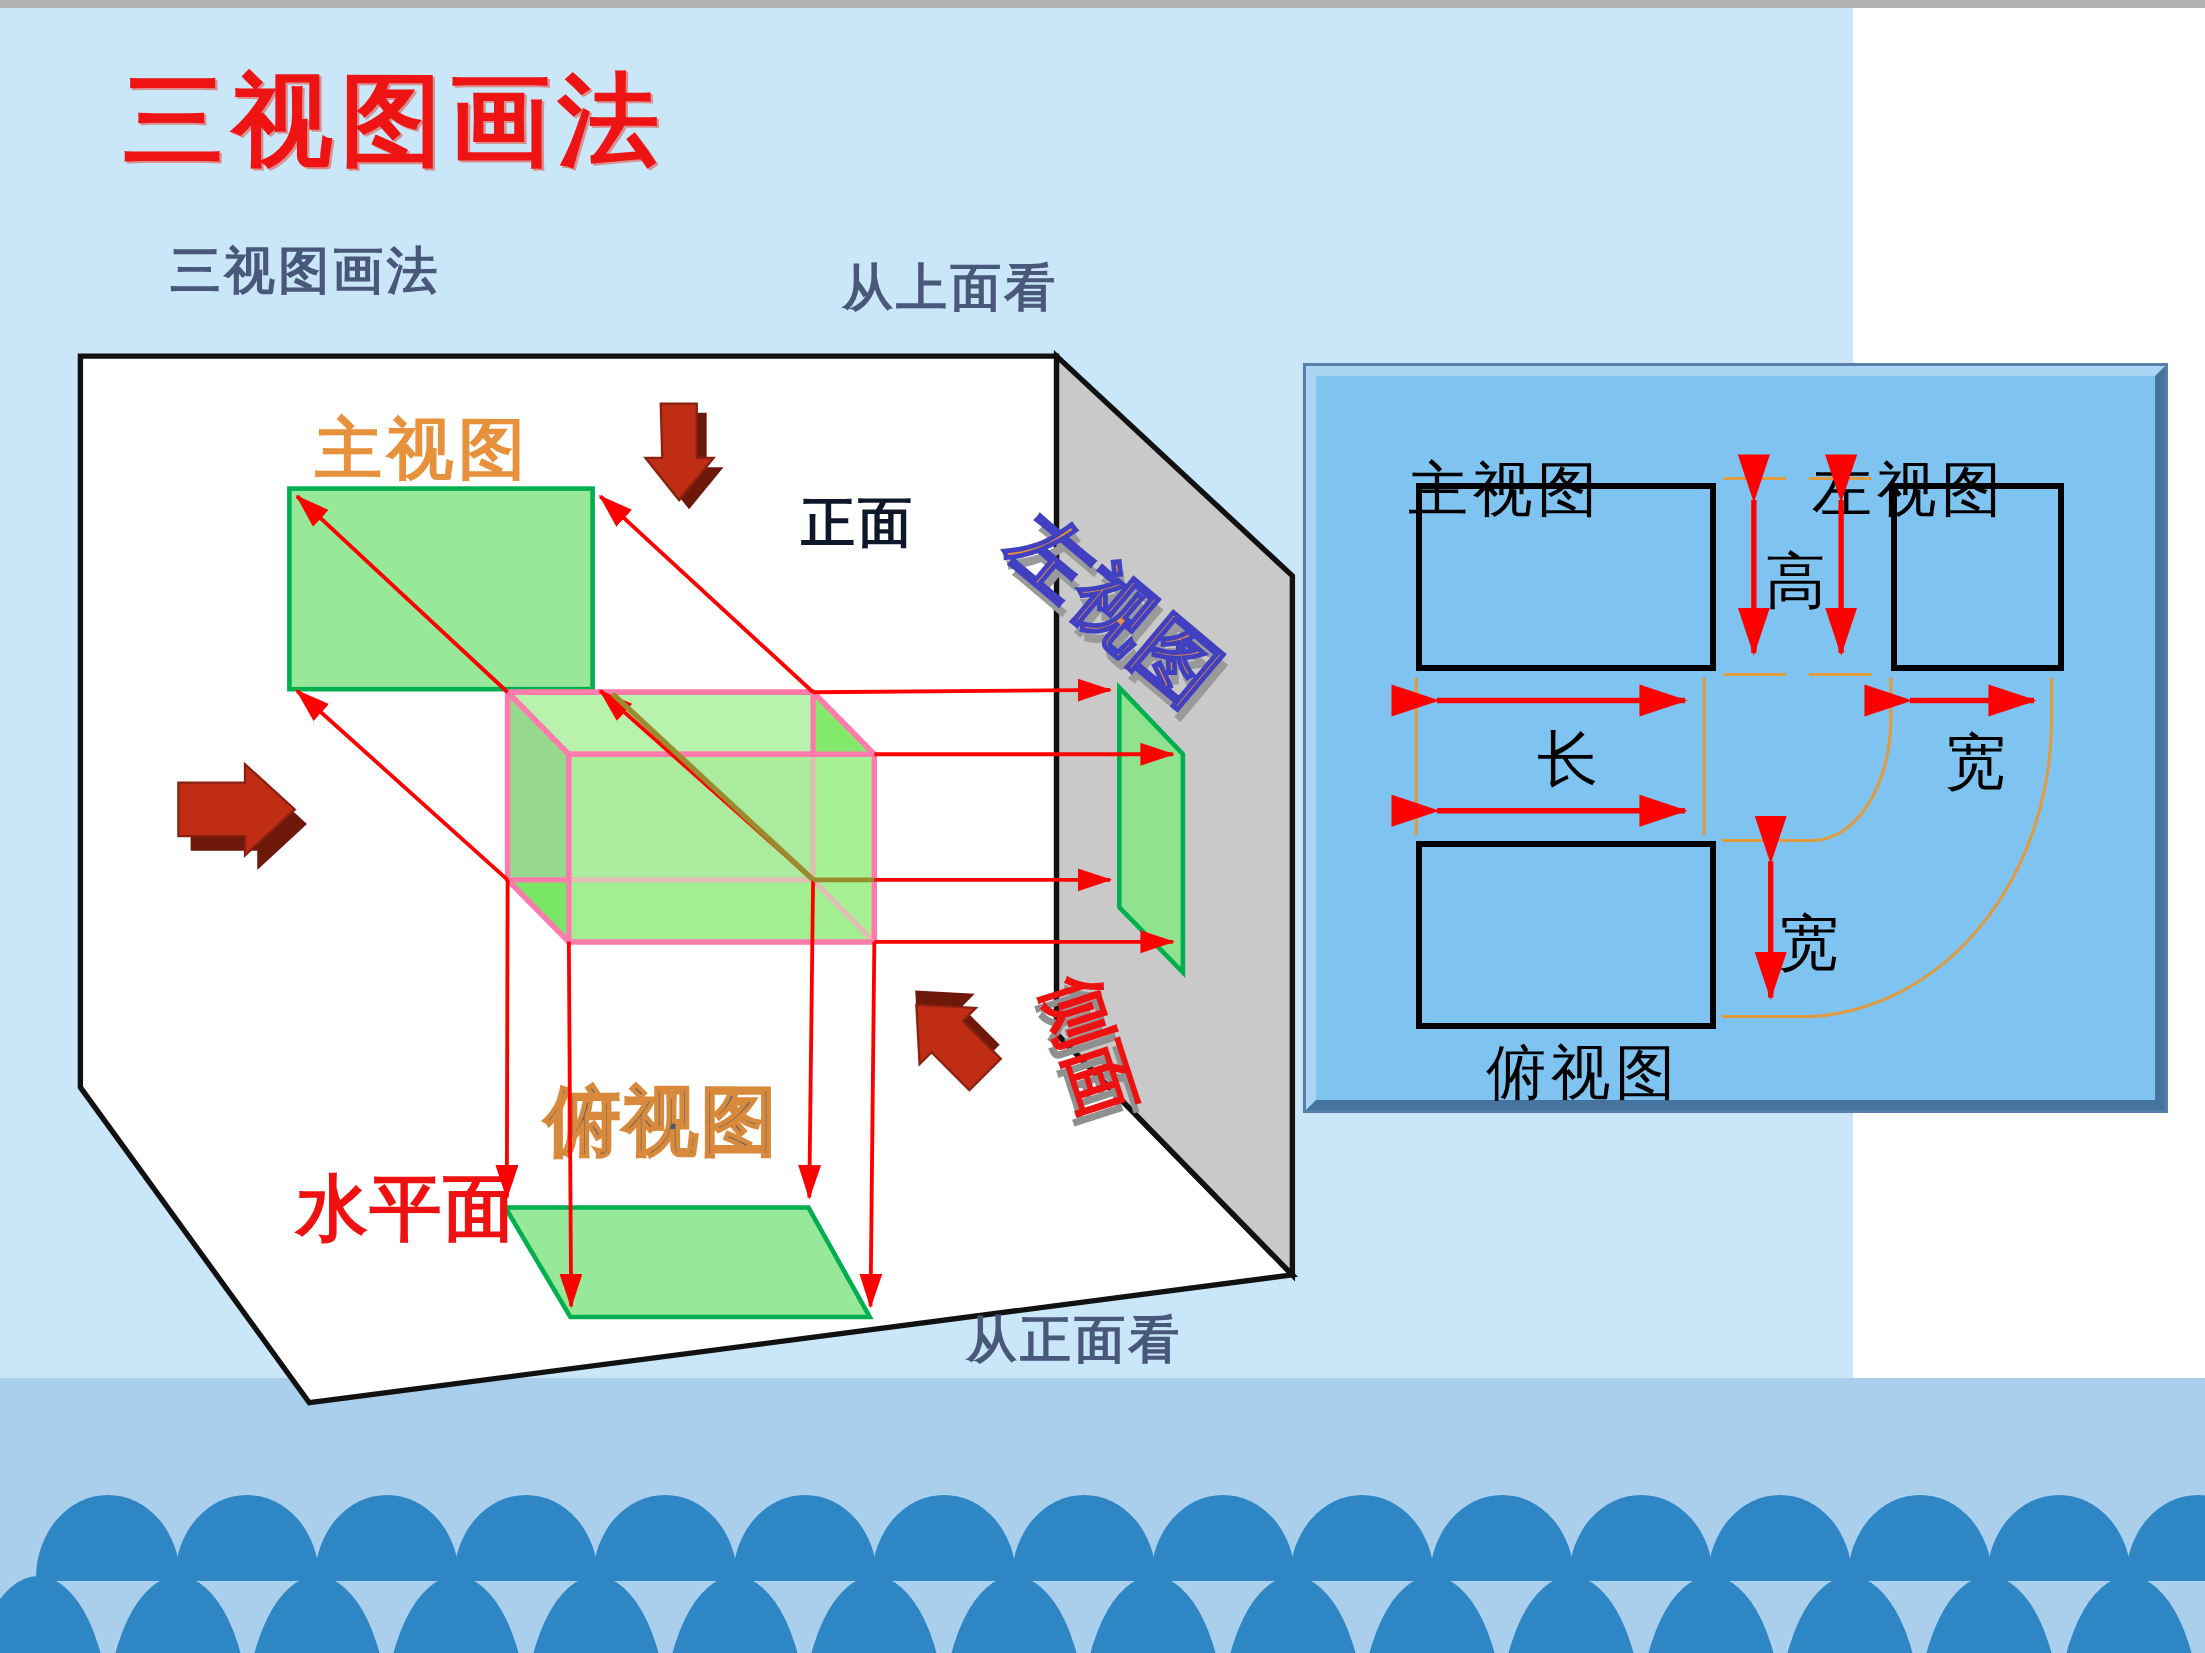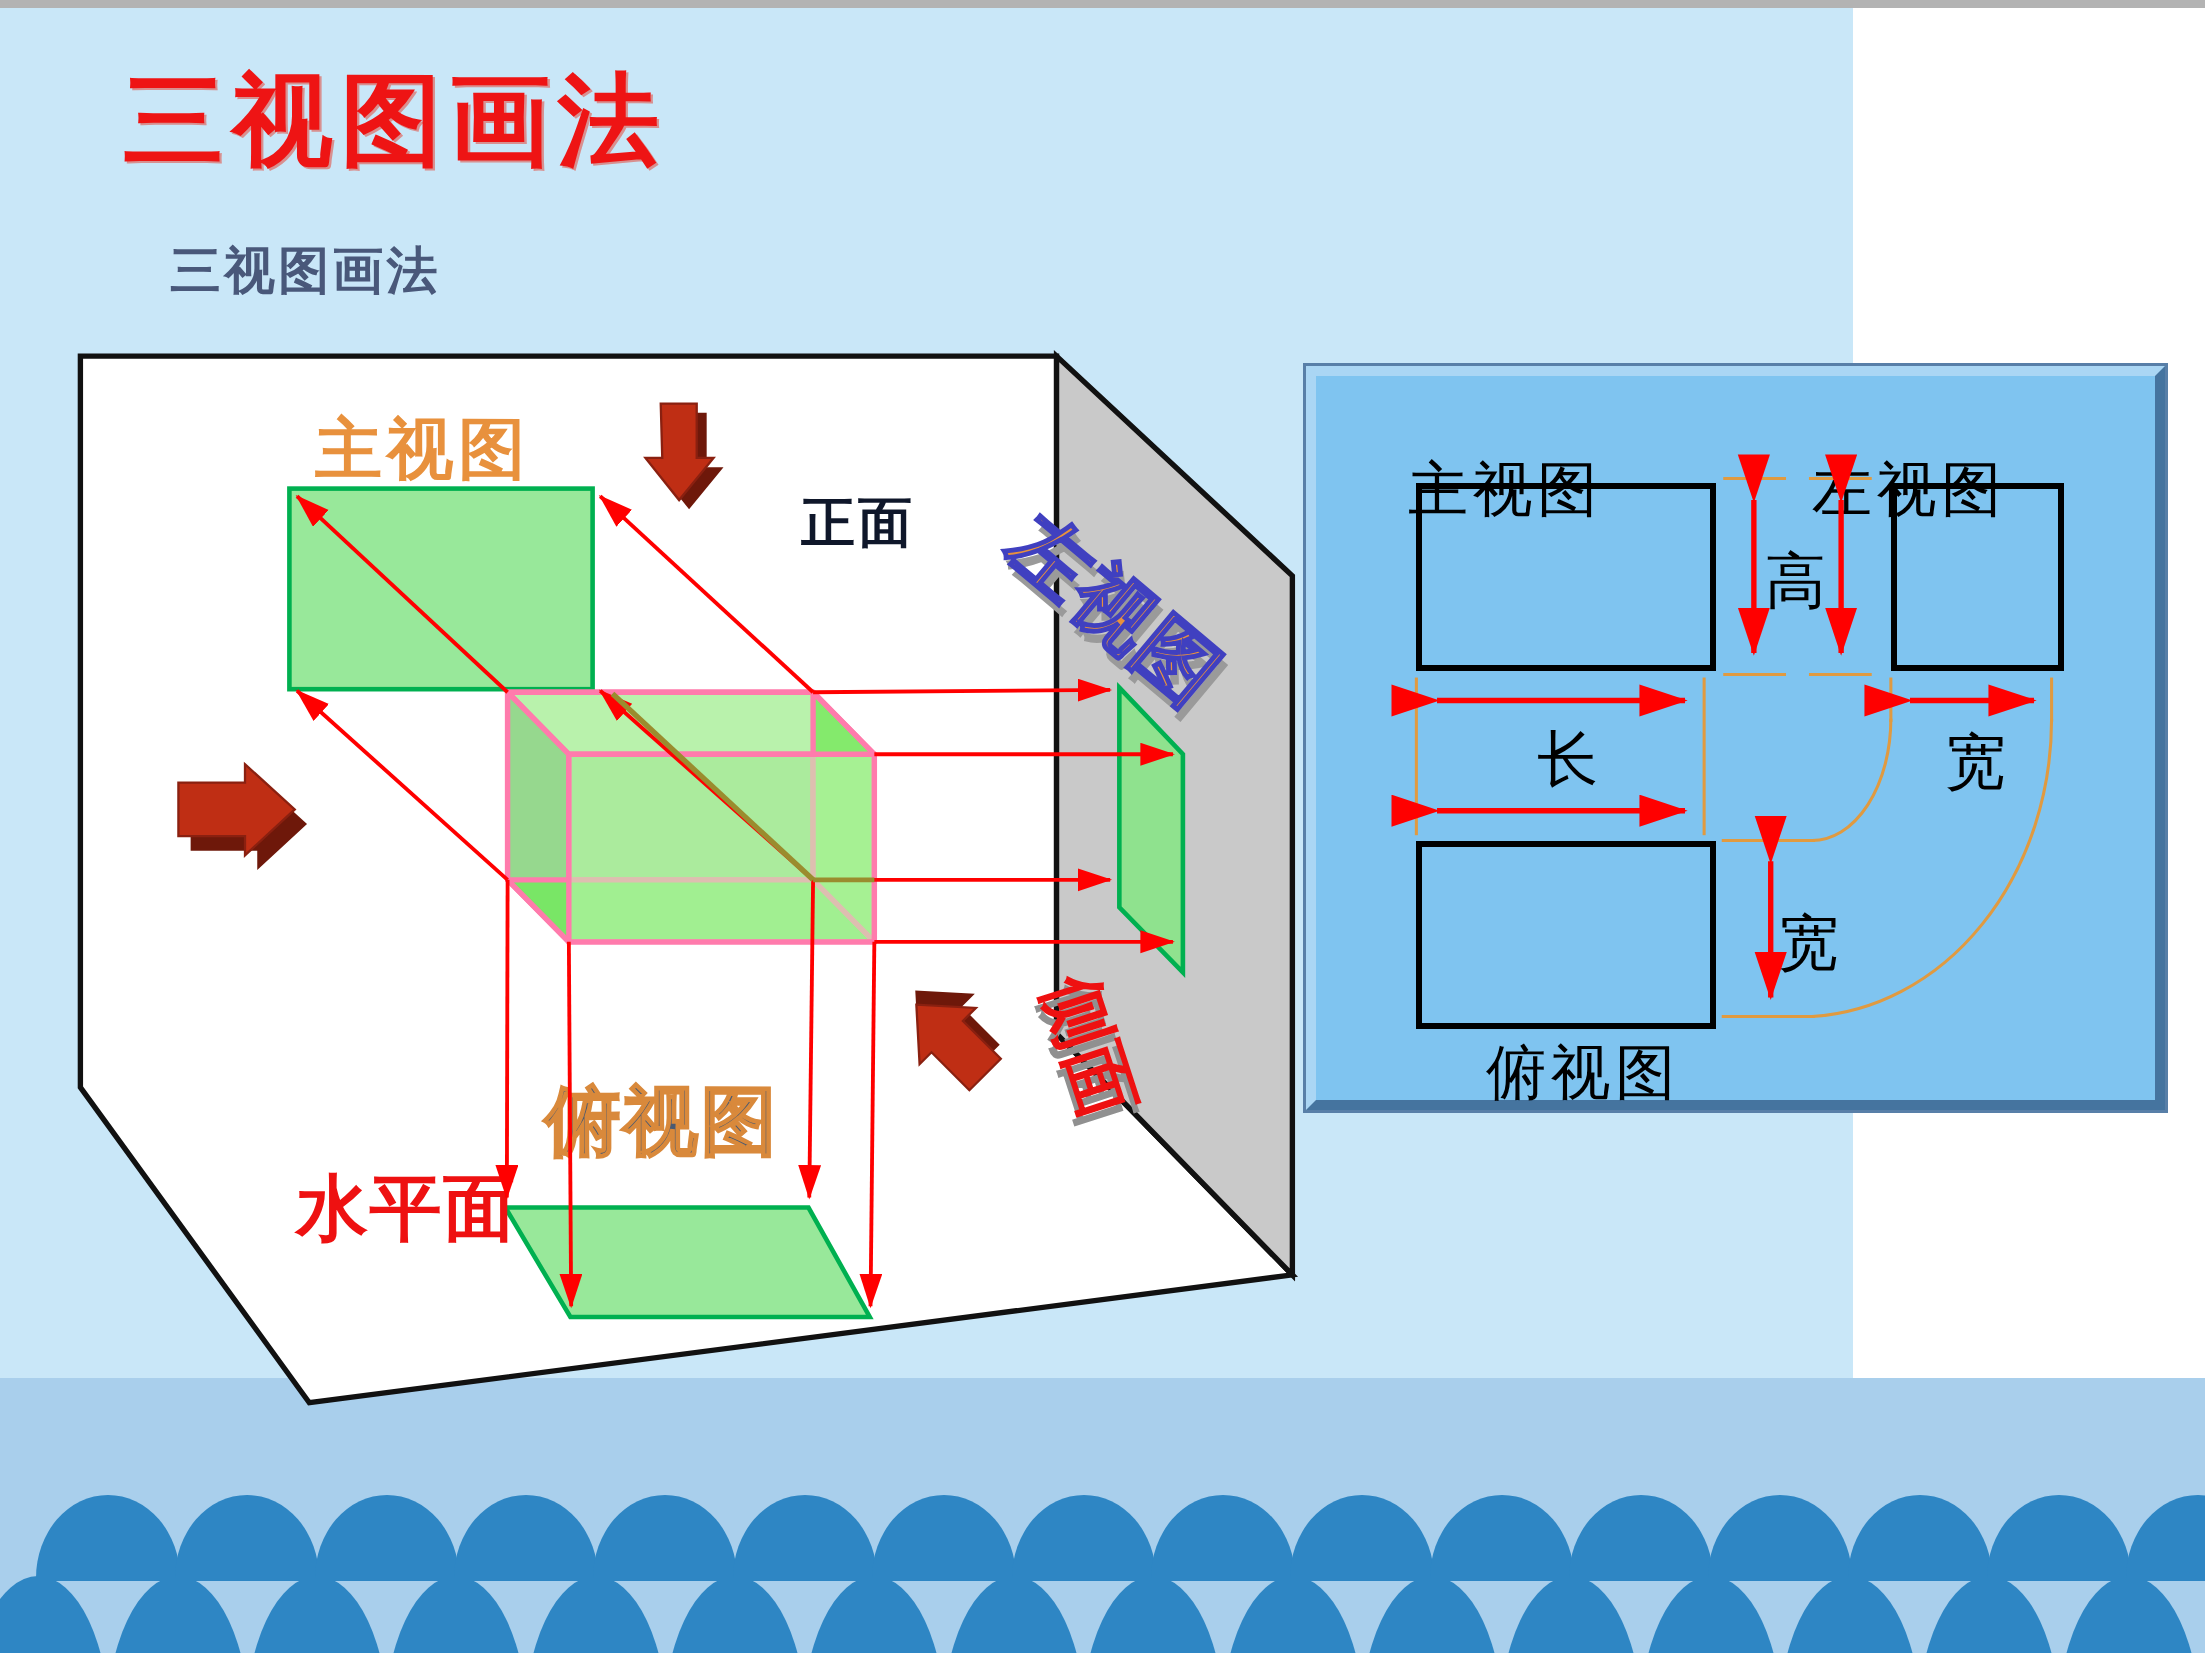--- a/index.html
+++ b/index.html
@@ -108,20 +108,22 @@
       <polygon points="663,904 1062,904 1142,985 743,985" fill="#b9f2ac"></polygon>
       <polygon points="663,904 743,985 743,1230 663,1149" fill="#96d88e"></polygon>
       <polygon points="663,1149 743,1230 1142,1230 1062,1149" fill="#79e666"></polygon>
       <polygon points="1062,904 1142,985 1142,1230 1062,1149" fill="#84ea6c"></polygon>
       <rect x="743" y="985" width="399" height="245" fill="#c2f5b4" fill-opacity="0.55"></rect>
     </g>
   </svg>
 
   <div class="abs" id="title">三视图画法</div>
   <div class="abs dirlabel" id="lbl-left">三视图画法</div>
+  <div class="abs dirlabel" id="lbl-top">从上面看</div>
+  <div class="abs dirlabel" id="lbl-front">从正面看</div>
   <div class="abs" id="lbl-zhushitu">主视图</div>
   <div class="abs" id="lbl-zhengmian">正面</div>
   <div class="abs" id="lbl-shuipingmian">水平面</div>
   <div class="abs" id="lbl-fushitu-scene">俯视图</div>
   <div class="abs" id="lbl-zuoshitu-wordart">左视图</div>
   <div class="abs" id="lbl-cemian">侧面</div>
 
   <svg width="2205" height="1654" viewBox="0 0 2880 2160">
     <defs>
       <marker id="rh" markerWidth="12" markerHeight="10" refX="8.5" refY="3" orient="auto" markerUnits="strokeWidth">

